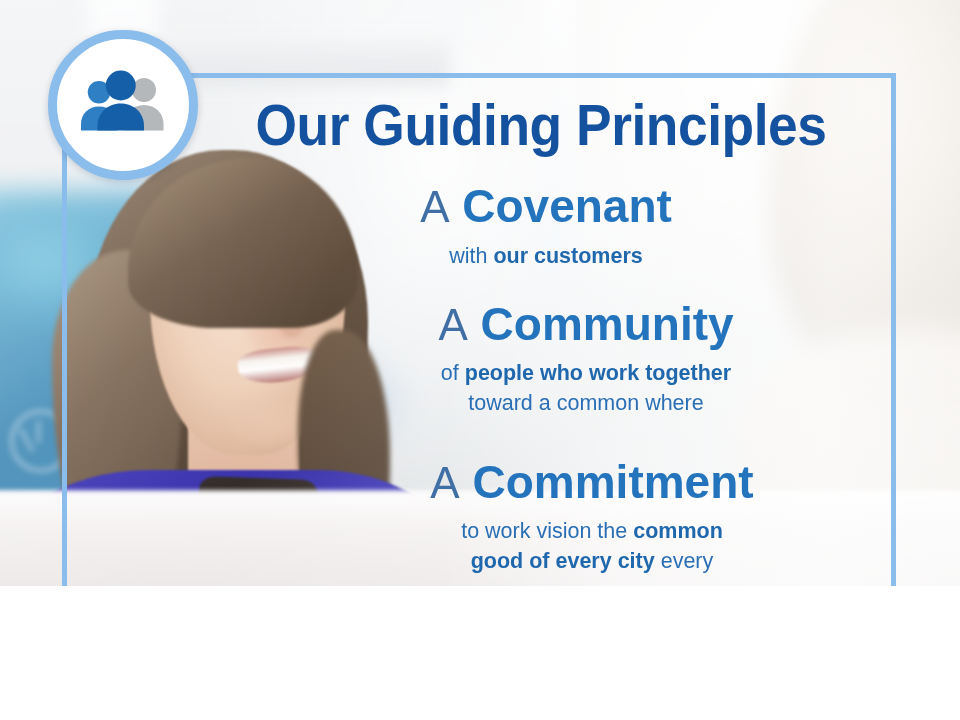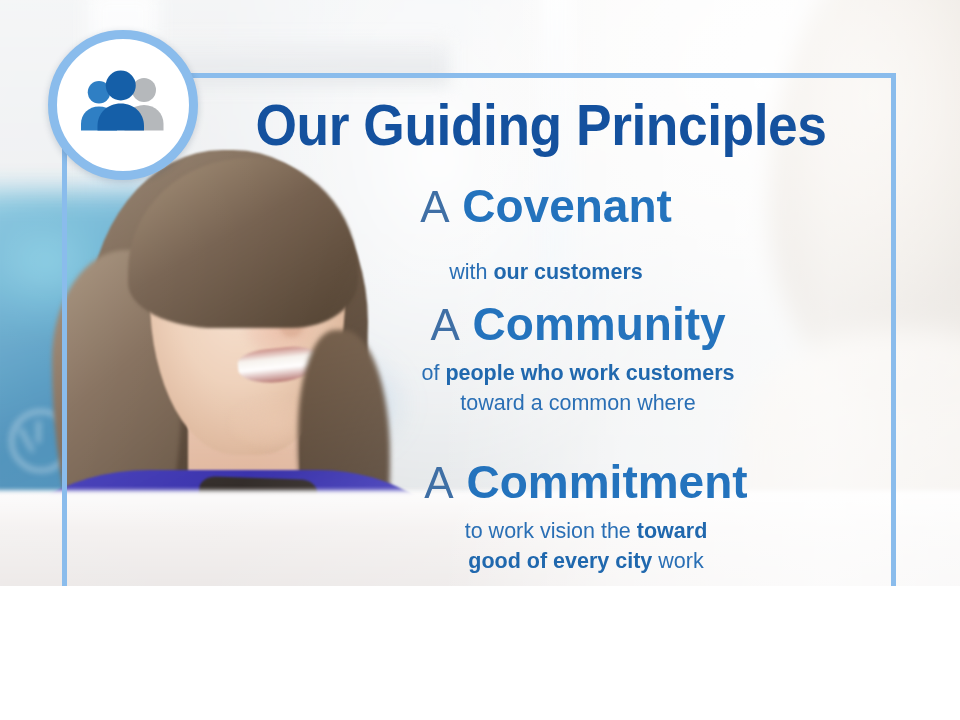--- a/index.html
+++ b/index.html
@@ -328,24 +328,24 @@
 
   .sub-line {
     font-size: 21.5px;
     line-height: 1.38;
     color: #2a6fb5;
     font-weight: 400;
   }
   .sub-line b { font-weight: 700; color: #2068ae; }
 
   #b-covenant   { left: 236px; top: 182px; width: 620px; }
-  #b-community  { left: 268px; top: 300px; width: 620px; }
-  #b-commitment { left: 276px; top: 458px; width: 620px; }
-
-  #b-covenant .sub-line { margin-top: 28px; }
+  #b-community  { left: 276px; top: 300px; width: 620px; }
+  #b-commitment { left: 282px; top: 458px; width: 620px; }
+
+  #b-covenant .sub-line { margin-top: 12px; }
   #b-community .sub-line { margin-top: 11px; }
   #b-commitment .sub-line { margin-top: 11px; }
 </style>
 </head>
 <body>
 
 <div id="stage">
 
   <div class="photo-layer">
     <div class="bg-base"></div>
@@ -423,29 +423,29 @@
       <span>with </span><b>our customers</b>
     </div>
   </div>
 
   <div class="block" id="b-community">
     <div class="big-line">
       <span class="article">A</span>
       <span class="word">Community</span>
     </div>
     <div class="sub-line">
-      <span>of </span><b>people who work customers</b><br>
+      <span>of </span><b>people who work together</b><br>
       <span>toward a common where</span>
     </div>
   </div>
 
   <div class="block" id="b-commitment">
     <div class="big-line">
       <span class="article">A</span>
       <span class="word">Commitment</span>
     </div>
     <div class="sub-line">
-      <span>to work vision the </span><b>toward</b><br>
-      <b>good of every city</b><span> work</span><br>
+      <span>to work vision the </span><b>common</b><br>
+      <b>good of every city</b><span> every</span><br>
     </div>
   </div>
 
 </div>
 
 </body></html>

